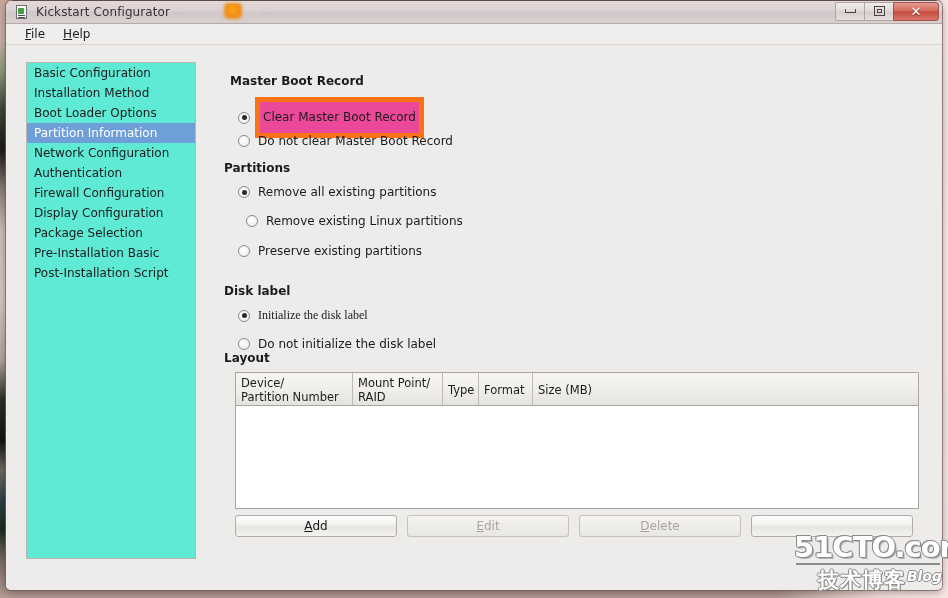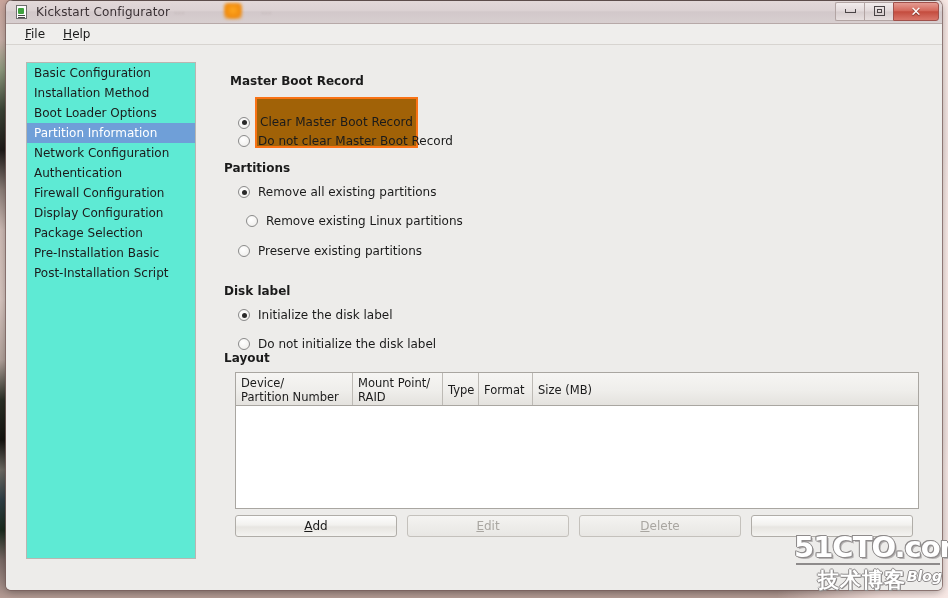--- a/index.html
+++ b/index.html
@@ -223,23 +223,23 @@
   }
   .radio.on::after{
     content:"";
     position:absolute;
     left:2.5px; top:2.5px;
     width:5px; height:5px;
     border-radius:50%;
     background:#2a2a2a;
   }
   .rlabel.focus{
-    border:2px solid #f97316;
-    background:#a16207;
-    padding:16px 3px;
+    border:5px solid #f97316;
+    background:#ec4899;
+    padding:8px 3px;
     margin-left:-3px;
     line-height:15px;
   }
 
   
   #table-wrap{
     position:absolute;
     left: 17px;
     top: 327px;
     width: 684px;
@@ -429,21 +429,21 @@
         <span class="radio"></span>
         <span class="rlabel">Remove existing Linux partitions</span>
       </div>
       <div class="radio-row" style="left:20px; top:199px;">
         <span class="radio"></span>
         <span class="rlabel">Preserve existing partitions</span>
       </div>
 
       <div class="sec-title" style="left:6px; top:239px;">Disk label</div>
 
-      <div class="radio-row" style="left:20px; top:263px;">
+      <div class="radio-row" style="left:20px; top:263px;font-family:Liberation Serif, serif;">
         <span class="radio on"></span>
         <span class="rlabel">Initialize the disk label</span>
       </div>
       <div class="radio-row" style="left:20px; top:292px;">
         <span class="radio"></span>
         <span class="rlabel">Do not initialize the disk label</span>
       </div>
 
       <div class="sec-title" style="left:6px; top:306px;">Layout</div>
 

